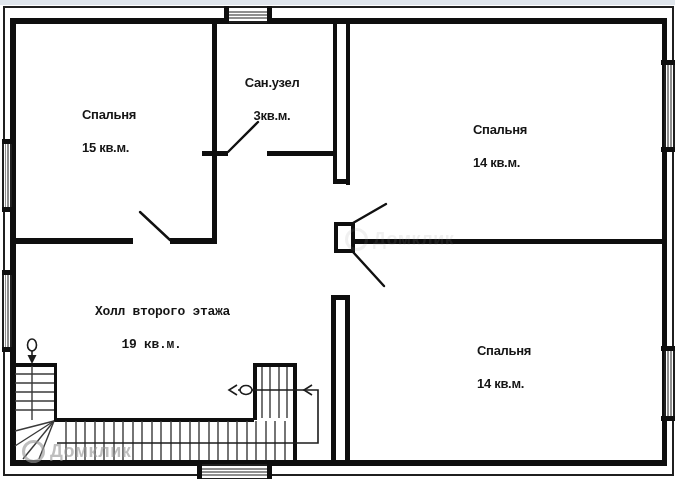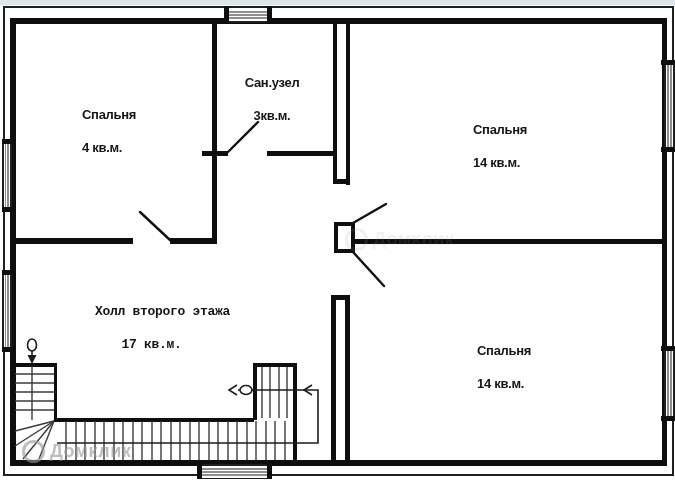--- a/index.html
+++ b/index.html
@@ -189,36 +189,36 @@
         <ellipse cx="32" cy="345" rx="4.5" ry="6" fill="none" stroke="#1c1c1c" stroke-width="1.6"></ellipse>
         <line x1="32" y1="351" x2="32" y2="357" stroke="#1c1c1c" stroke-width="1.6"></line>
         <polygon points="27.5,355 36.5,355 32,364" fill="#1c1c1c"></polygon>
         <line x1="32" y1="366" x2="32" y2="420" stroke="#3a3a3a" stroke-width="1.4"></line>
       </g>
     </g>
   </svg>
 
   <div class="label" style="left:82px;top:90px;">
     <div>Спальня</div>
-    <div>4 кв.м.</div>
+    <div>15 кв.м.</div>
   </div>
 
   <div class="label" style="left:240px;top:58px;width:64px;text-align:center;">
     <div>Сан.узел</div>
     <div>3кв.м.</div>
   </div>
 
   <div class="label" style="left:473px;top:105px;">
     <div>Спальня</div>
     <div>14 кв.м.</div>
   </div>
 
   <div class="label" style="left:95px;top:287px;width:113px;text-align:center;font-family:Liberation Mono, monospace;">
     <div>Холл второго этажа</div>
-    <div>17 кв.м.</div>
+    <div>19 кв.м.</div>
   </div>
 
   <div class="label" style="left:477px;top:326px;">
     <div>Спальня</div>
     <div>14 кв.м.</div>
   </div>
 
   <div class="wm" style="left:22px;top:440px;">
     <span class="ring"></span>
     <span>Домклик</span>

